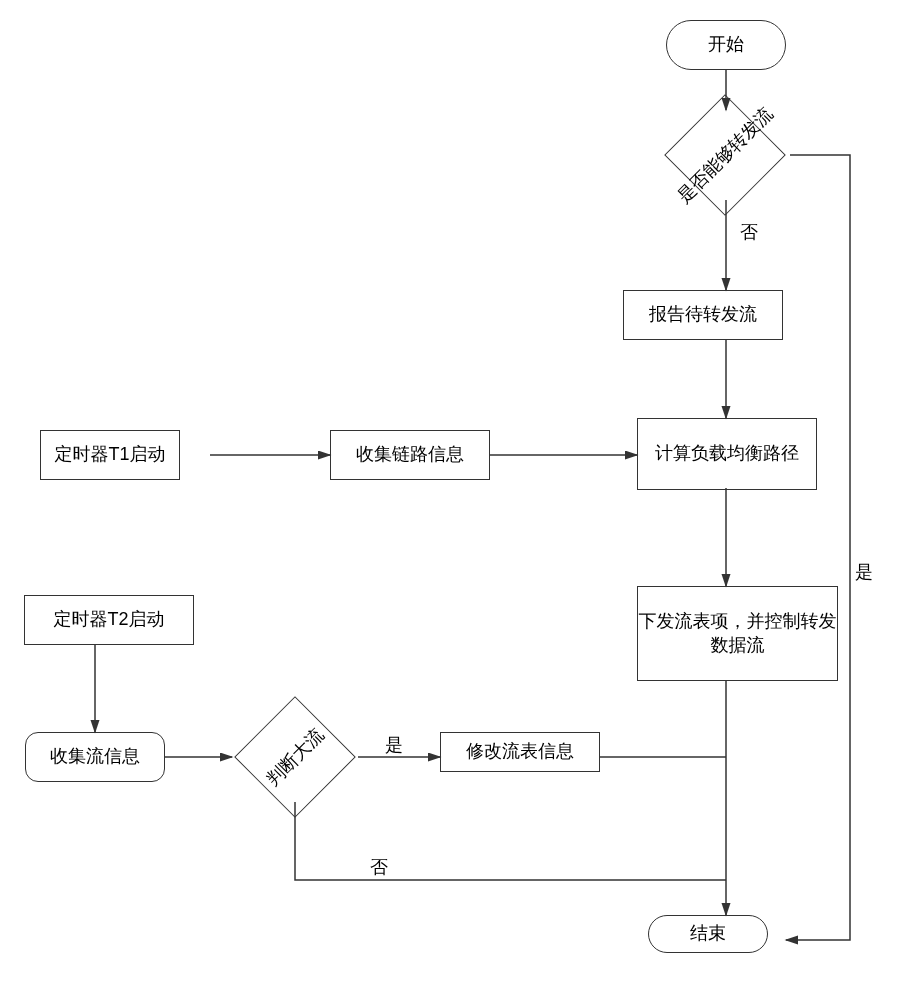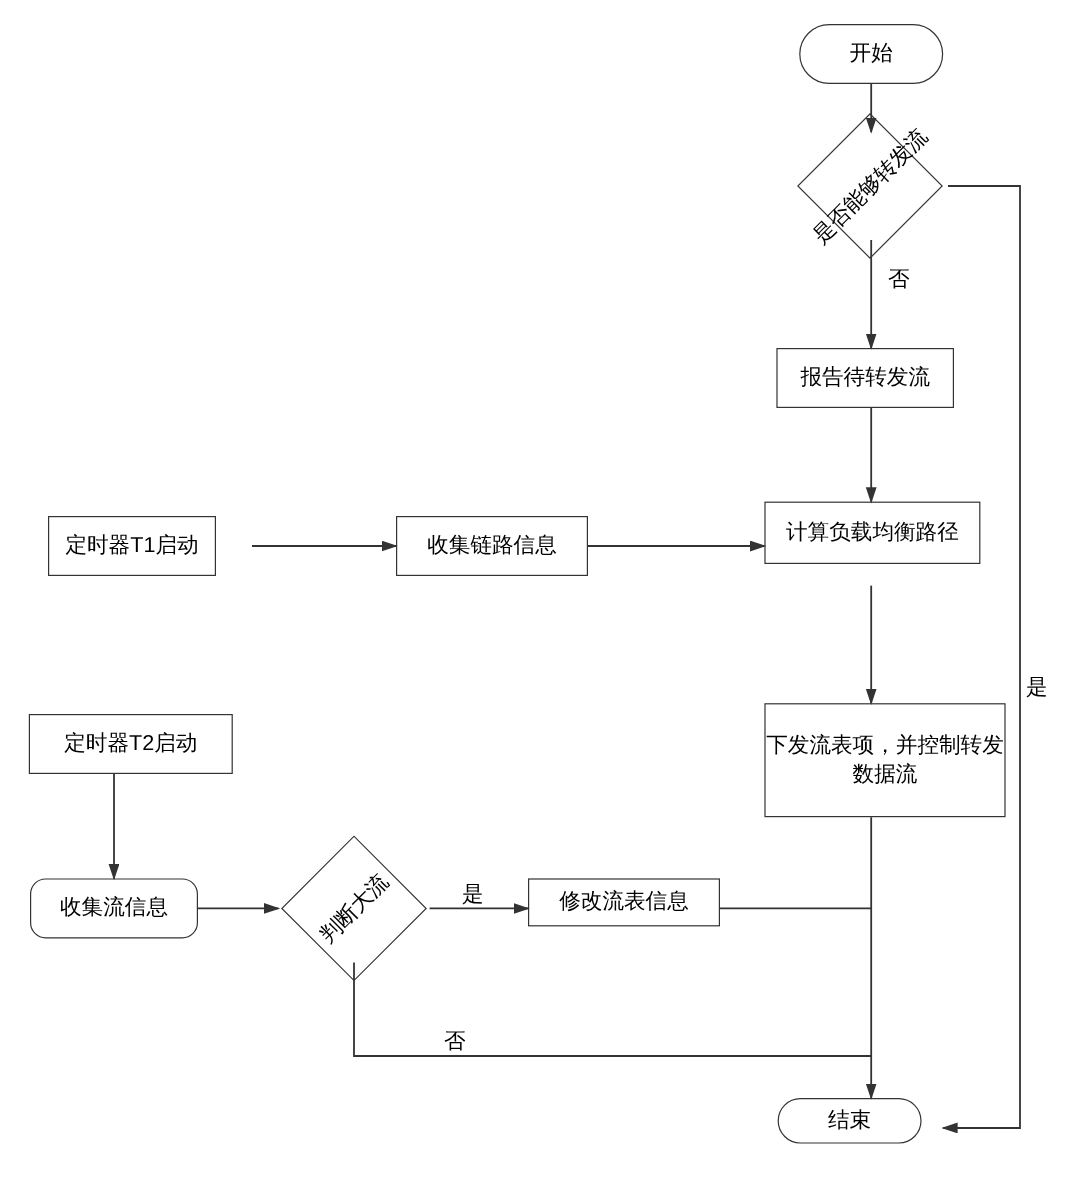--- a/index.html
+++ b/index.html
@@ -63,33 +63,33 @@
   <span>开始</span>
 </div>
 
 <div class="diamond-wrap" style="left:660px; top:110px; width:130px; height:90px;">
   <div class="node decision" style="left:22px; top:2px; width:86px; height:86px;"></div>
   <div class="decision-label" style="left:-12px; top:33px; width:154px;">
     <span>是否能够转发流</span>
   </div>
 </div>
 
-<div class="node process" style="left:647px; top:290px; width:148px; height:50px;">
+<div class="node process" style="left:623px; top:290px; width:160px; height:50px;">
   <span>报告待转发流</span>
 </div>
 
 <div class="node process" style="left:40px; top:430px; width:140px; height:50px;">
   <span>定时器T1启动</span>
 </div>
 
 <div class="node process" style="left:330px; top:430px; width:160px; height:50px;">
   <span>收集链路信息</span>
 </div>
 
-<div class="node process" style="left:637px; top:418px; width:180px; height:52px;">
+<div class="node process" style="left:637px; top:418px; width:180px; height:72px;">
   <span>计算负载均衡路径</span>
 </div>
 
 <div class="node process" style="left:637px; top:586px; width:201px; height:95px;">
   <span>下发流表项，并控制转发数据流</span>
 </div>
 
 <div class="node process" style="left:24px; top:595px; width:170px; height:50px;">
   <span>定时器T2启动</span>
 </div>

